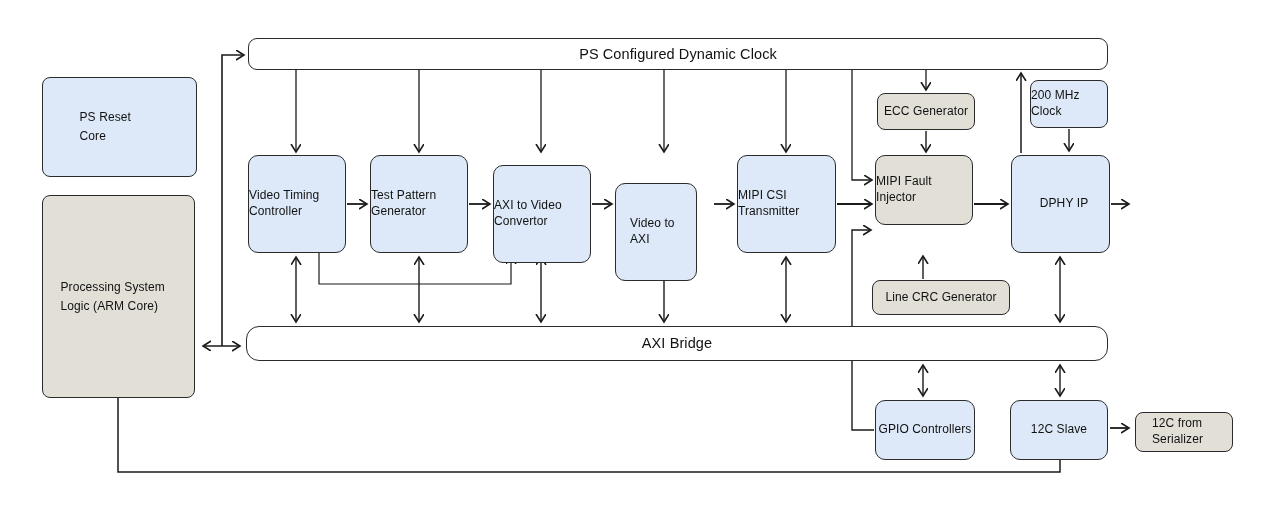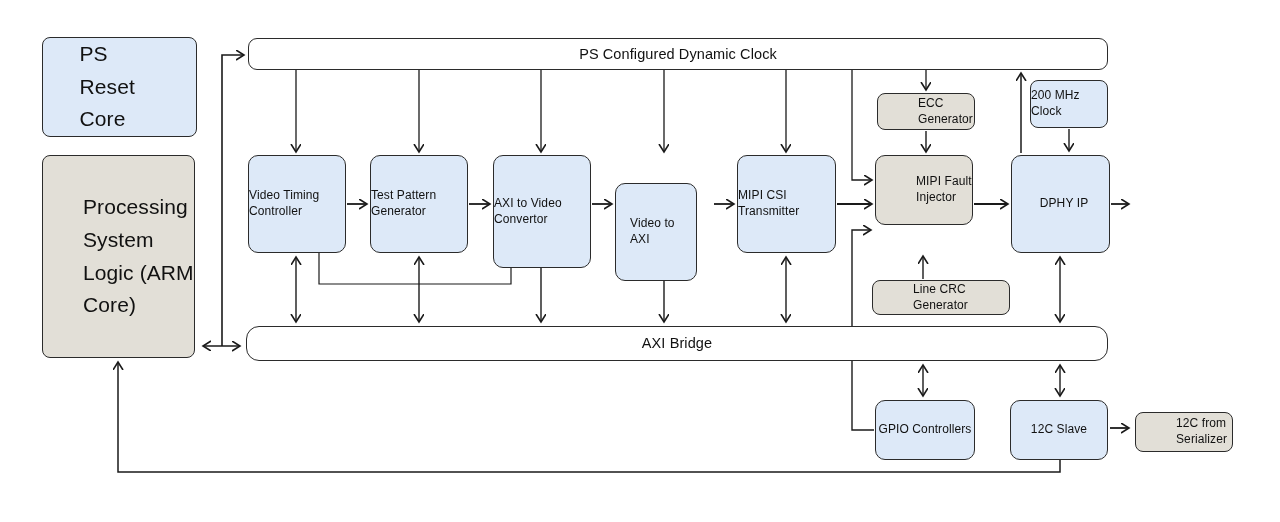--- a/index.html
+++ b/index.html
@@ -14,24 +14,24 @@
     font-family:"Liberation Sans","DejaVu Sans",sans-serif;color:#111;
   }
   svg.wires{position:absolute;left:0;top:0;z-index:1;}
   .box{
     position:absolute;z-index:2;box-sizing:border-box;
     display:flex;align-items:center;justify-content:center;text-align:left;
     border:1.4px solid #2b2b2b;border-radius:10px;background:var(--white-fill);
     font-size:12px;line-height:1.3;letter-spacing:.1px;
   }
   .blue{background:var(--blue-fill);}
-  .gray{background:var(--gray-fill);padding-left:40px;}
+  .gray{background:var(--gray-fill);}
   .bar{border-radius:9px;font-size:14.5px;border-width:1.5px;}
   .badge{border-radius:8px;border-width:1.8px;}
-  .side{border-radius:8px;font-size:21px;line-height:1.55;border-width:1.6px;}
+  .side{border-radius:8px;font-size:12px;line-height:1.55;border-width:1.6px;margin-top:40px;}
   .lbl{display:block;}
   .narrow .lbl{max-width:52px;}
   .narrow2 .lbl{max-width:64px;}
   .side .lbl{max-width:116px;}
   .sideSmall .lbl{max-width:80px;}
 </style>
 </head>
 <body>
 
 <div class="canvas">
@@ -105,21 +105,21 @@
   <div class="box bar" style="left:246px;top:326px;width:862px;height:35px;border-radius:13px;">
     <span class="lbl">AXI Bridge</span>
   </div>
 
   <div class="box blue" style="left:370px;top:155px;width:98px;height:98px;">
     <span class="lbl">Test Pattern Generator</span>
   </div>
   <div class="box blue" style="left:248px;top:155px;width:98px;height:98px;">
     <span class="lbl">Video Timing Controller</span>
   </div>
-  <div class="box blue" style="left:493px;top:155px;width:98px;height:113px;">
+  <div class="box blue" style="left:493px;top:165px;width:98px;height:98px;">
     <span class="lbl">AXI to Video Convertor</span>
   </div>
   <div class="box blue narrow" style="left:615px;top:155px;width:82px;height:98px;margin-top:28px;">
     <span class="lbl">Video to AXI</span>
   </div>
   <div class="box blue" style="left:737px;top:155px;width:99px;height:98px;">
     <span class="lbl">MIPI CSI Transmitter</span>
   </div>
   <div class="box gray" style="left:875px;top:155px;width:98px;height:70px;">
     <span class="lbl">MIPI Fault Injector</span>

